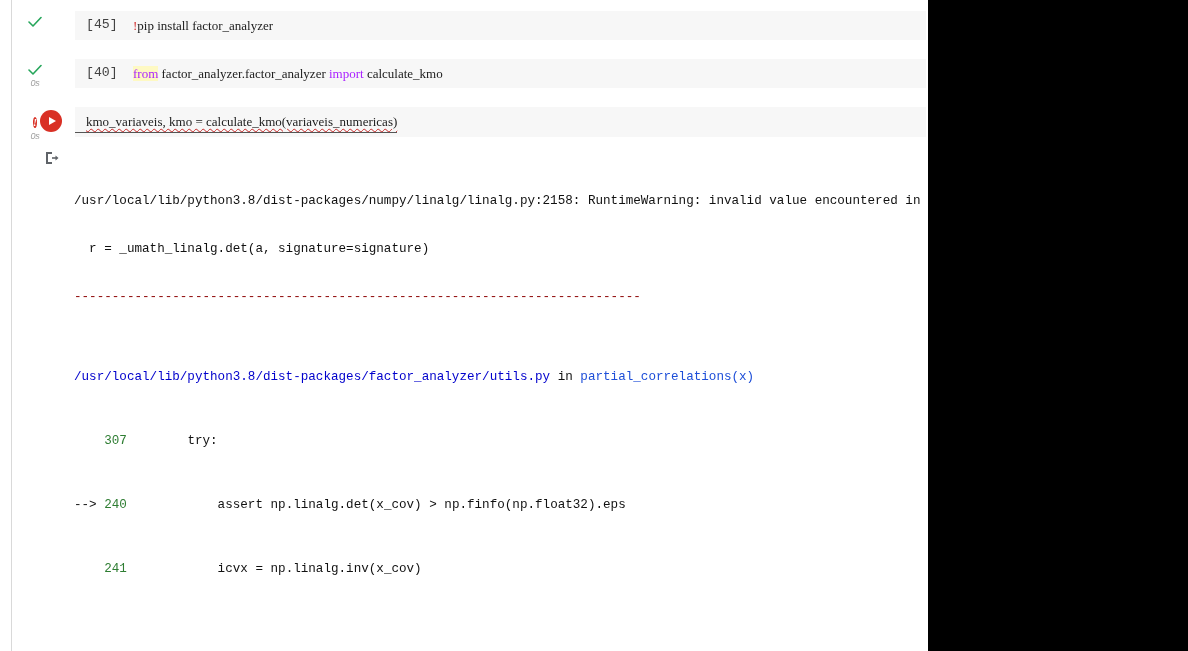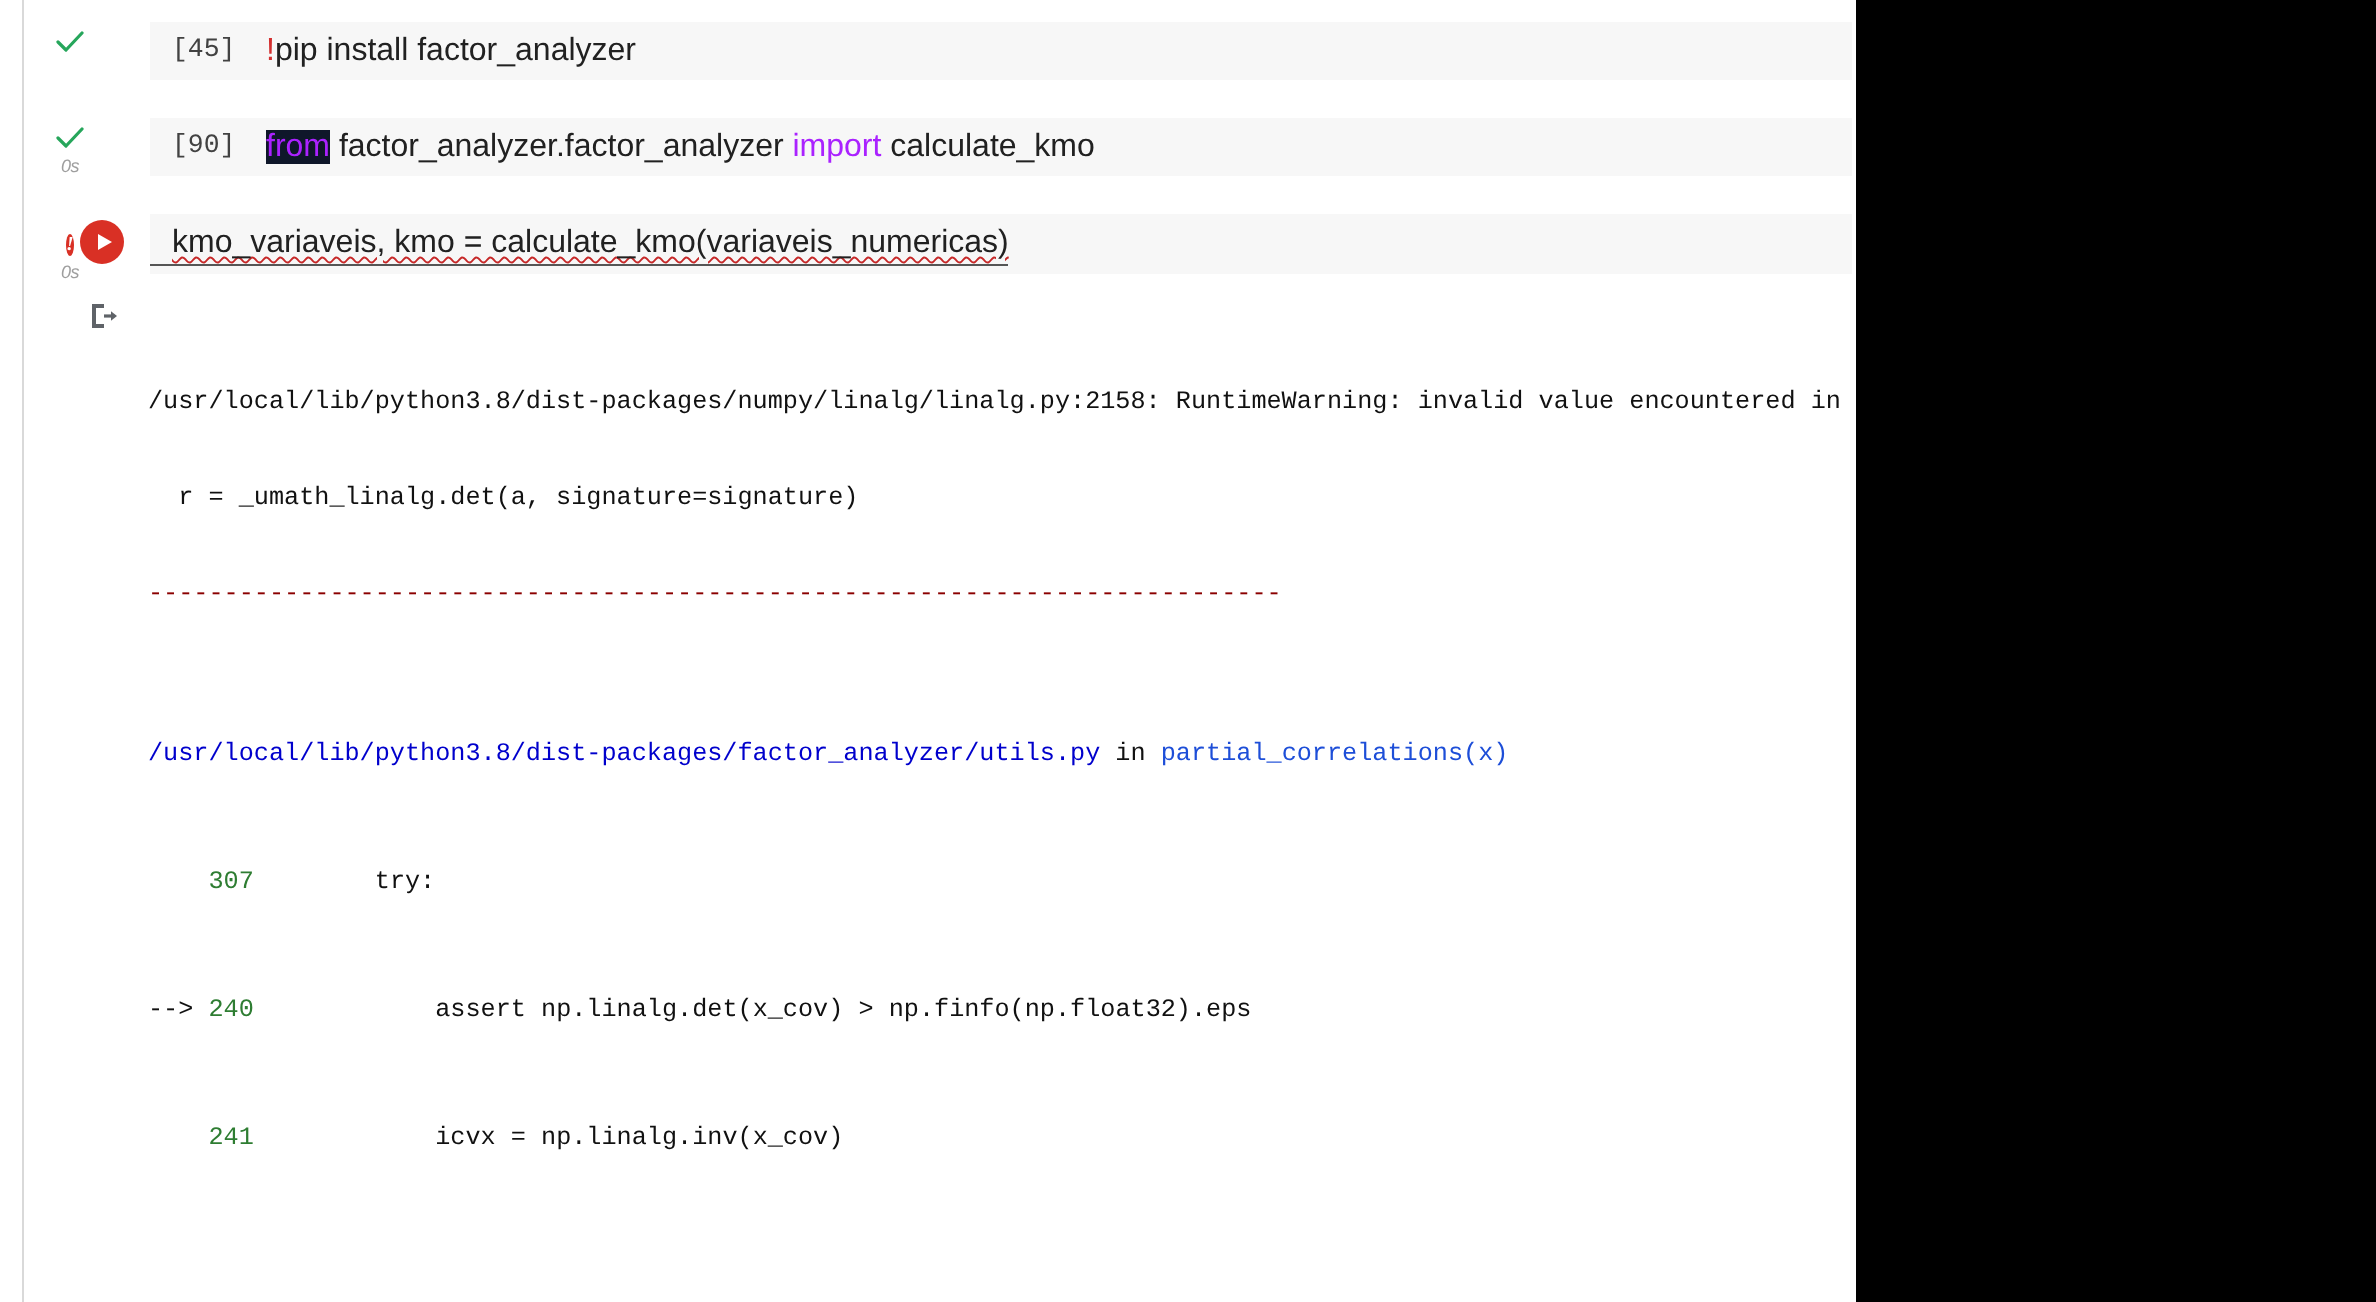--- a/index.html
+++ b/index.html
@@ -52,42 +52,42 @@
   .cell-body {
     position: absolute;
     left: 63px;
     right: 0;
     background: #f7f7f7;
     min-height: 28px;
     display: flex;
     align-items: center;
   }
   .code-line {
-    font-family: Liberation Sans, sans-serif;
-    font-size: 16px;
+    font-family: Liberation Serif, serif;
+    font-size: 13px;
     line-height: 20px;
     color: #212121;
     white-space: pre;
     padding-left: 12px;
   }
   .lbl {
     position: absolute;
     left: 0; top: 0;
     width: 46px;
     text-align: left;
     font-family: "Liberation Mono", monospace;
     font-size: 13.2px;
     line-height: 28px;
     color: #424242;
     white-space: pre;
   }
 
   .kw-magic { color: #d32f2f; }
   .kw-purple { color: #aa22ff; font-weight: normal; }
-  .kw-hl { color: #aa22ff; background: #0f172a; }
+  .kw-hl { color: #aa22ff; background: #fef9c3; }
 
   
   .run-btn {
     position: absolute;
     width: 22px; height: 22px;
     border-radius: 50%;
     background: #d93025;
     display: flex; align-items: center; justify-content: center;
     cursor: pointer;
   }
@@ -184,21 +184,21 @@
   <div class="cell" style="top:59px;height:29px;">
     <div class="cell-status" style="top:4px;">
       <span class="check-icon">
         <svg width="14" height="12" viewBox="0 0 14 12">
           <path d="M1 6 L5 10 L13 1.5" stroke="#26a65b" stroke-width="1.6" fill="none" stroke-linecap="round" stroke-linejoin="round"></path>
         </svg>
       </span>
       <span class="timing">0s</span>
     </div>
     <div class="cell-body" style="height:29px;">
-      <span class="lbl" style="left:11px;">[90]</span>
+      <span class="lbl" style="left:11px;">[40]</span>
       <span class="code-line" style="padding-left:58px;"><span class="kw-hl">from</span><span> factor_analyzer.factor_analyzer </span><span class="kw-purple">import</span><span> calculate_kmo</span></span>
     </div>
   </div>
 
   <div class="cell" style="top:107px;height:30px;">
     <div class="cell-status" style="top:5px;">
       <span>
         <span class="err-badge">!</span>
       </span>
       <span class="timing" style="margin-top:1px;">0s</span>

